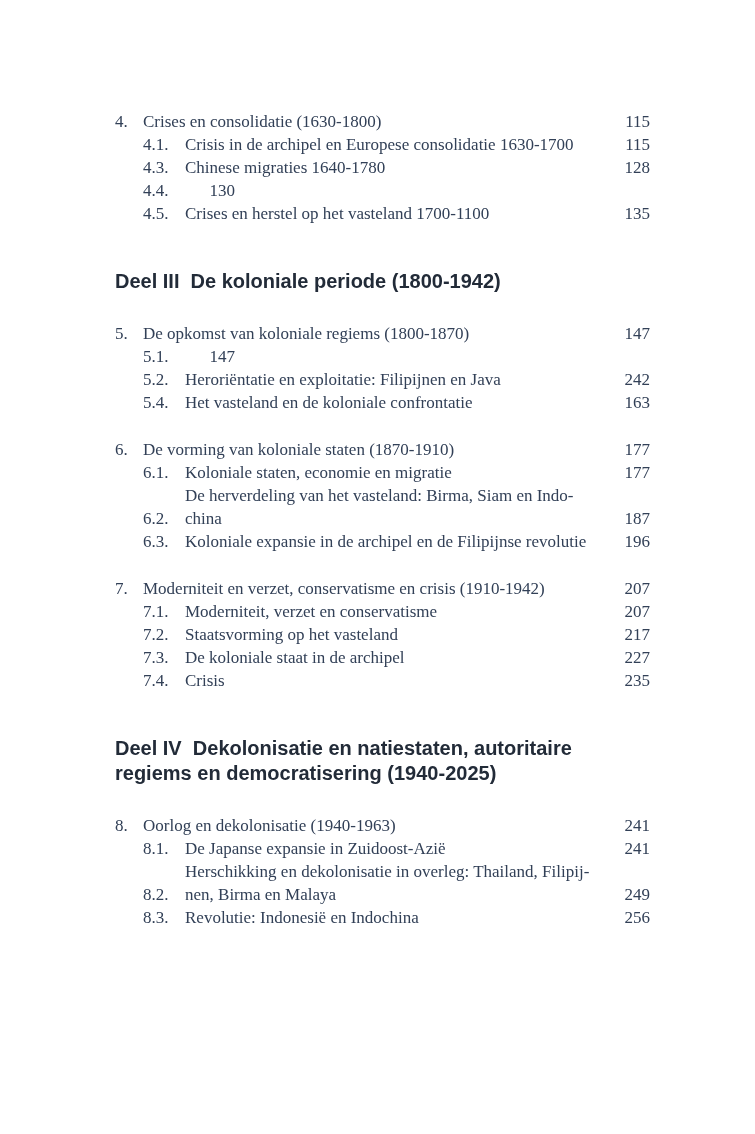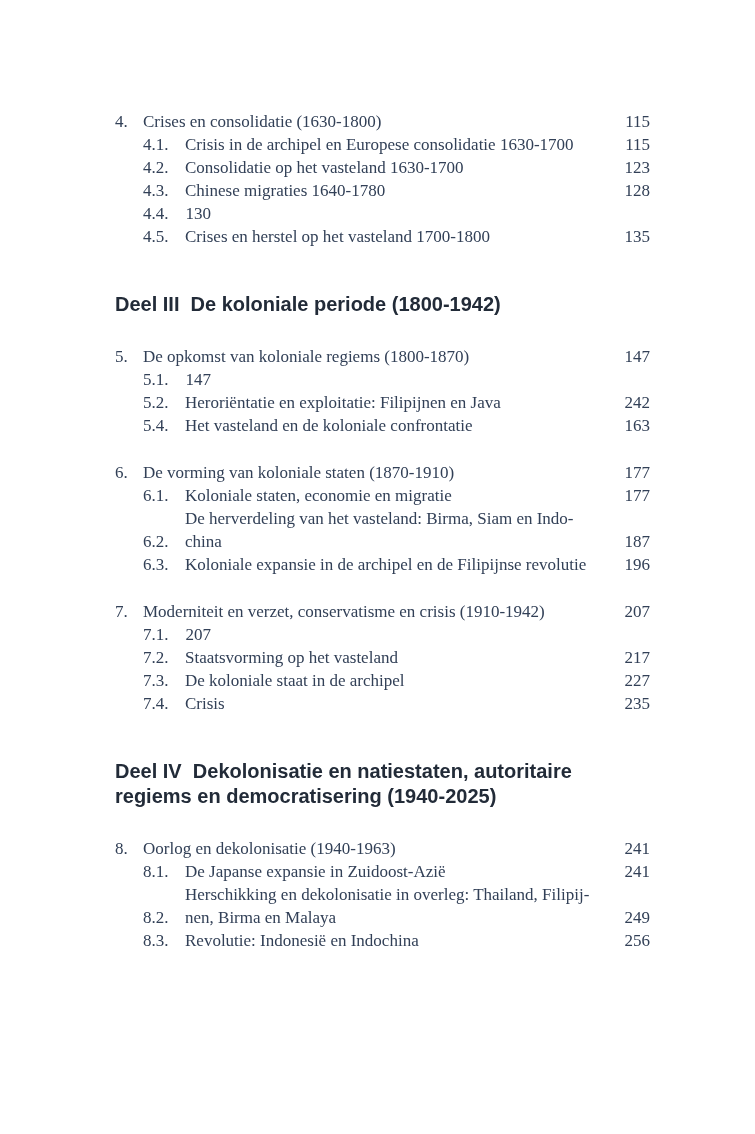--- a/index.html
+++ b/index.html
@@ -26,21 +26,21 @@
   .row {
     display: flex;
     align-items: flex-end;
     font-size: 17px;
     line-height: 23px;
   }
   .row .num { flex: 0 0 28px; }
   .row.sub { padding-left: 28px; }
   .row.sub .num { flex: 0 0 42px; }
   .row .title { flex: 1 1 auto; min-width: 0; white-space: pre; }
-  .row .pagenum { flex: 0 0 auto; margin-left: 0; min-width: 26px; text-align: right; }
+  .row .pagenum { flex: 0 0 auto; margin-left: 24px; min-width: 26px; text-align: right; }
   .part-heading {
     font-family: "Liberation Sans", "DejaVu Sans", sans-serif;
     font-weight: 700;
     font-size: 20px;
     line-height: 25px;
     color: var(--heading);
     margin: 44px 0 28px 0;
     white-space: pre;
   }
 </style>
@@ -54,36 +54,31 @@
       <span class="num">4.</span>
       <span class="title">Crises en consolidatie (1630-1800)</span>
       <span class="pagenum">115</span>
     </div>
     <div class="row sub">
       <span class="num">4.1.</span>
       <span class="title">Crisis in de archipel en Europese consolidatie 1630-1700</span>
       <span class="pagenum">115</span>
     </div>
     <div class="row sub">
-      <span class="num">4.2.</span>
-      <span class="title">Consolidatie op het vasteland 1630-1700</span>
-      <span class="pagenum">123</span>
-    </div>
-    <div class="row sub">
       <span class="num">4.3.</span>
       <span class="title">Chinese migraties 1640-1780</span>
       <span class="pagenum">128</span>
     </div>
     <div class="row sub">
       <span class="num">4.4.</span>
       <span class="pagenum">130</span>
     </div>
     <div class="row sub">
       <span class="num">4.5.</span>
-      <span class="title">Crises en herstel op het vasteland 1700-1800</span>
+      <span class="title">Crises en herstel op het vasteland 1700-1100</span>
       <span class="pagenum">135</span>
     </div>
   </section>
 
   <h2 class="part-heading">Deel III  De koloniale periode (1800-1942)</h2>
 
   <section class="chapter-block">
     <div class="row">
       <span class="num">5.</span>
       <span class="title">De opkomst van koloniale regiems (1800-1870)</span>
@@ -130,20 +125,21 @@
   </section>
 
   <section class="chapter-block">
     <div class="row">
       <span class="num">7.</span>
       <span class="title">Moderniteit en verzet, conservatisme en crisis (1910-1942)</span>
       <span class="pagenum">207</span>
     </div>
     <div class="row sub">
       <span class="num">7.1.</span>
+      <span class="title">Moderniteit, verzet en conservatisme</span>
       <span class="pagenum">207</span>
     </div>
     <div class="row sub">
       <span class="num">7.2.</span>
       <span class="title">Staatsvorming op het vasteland</span>
       <span class="pagenum">217</span>
     </div>
     <div class="row sub">
       <span class="num">7.3.</span>
       <span class="title">De koloniale staat in de archipel</span>

